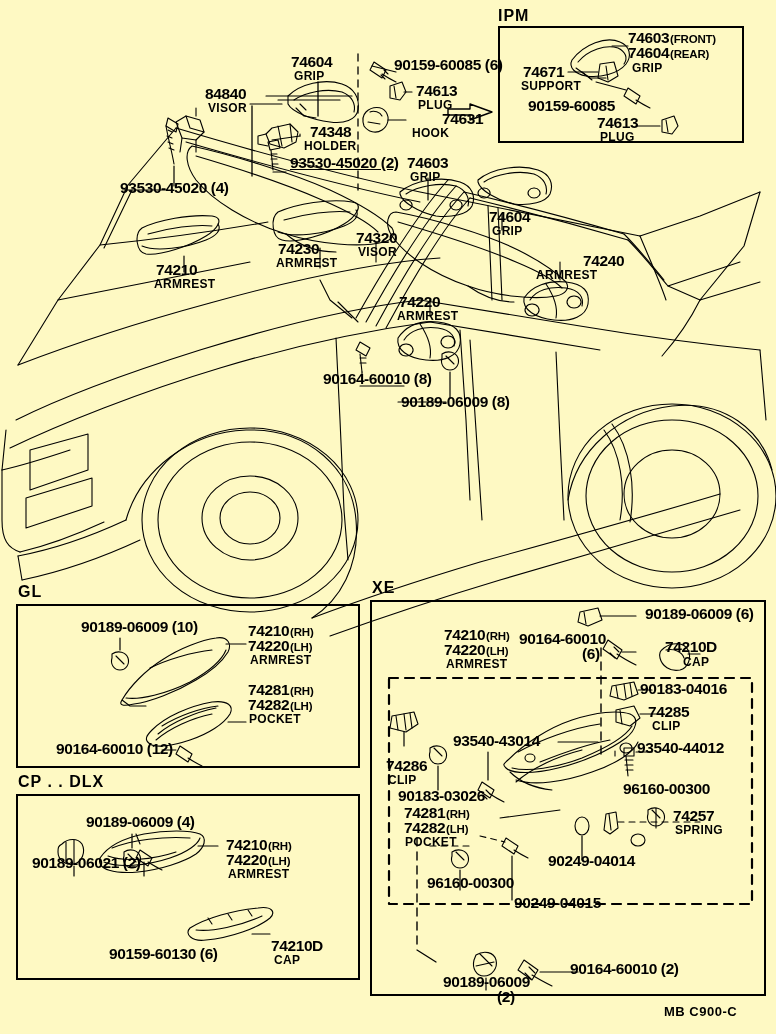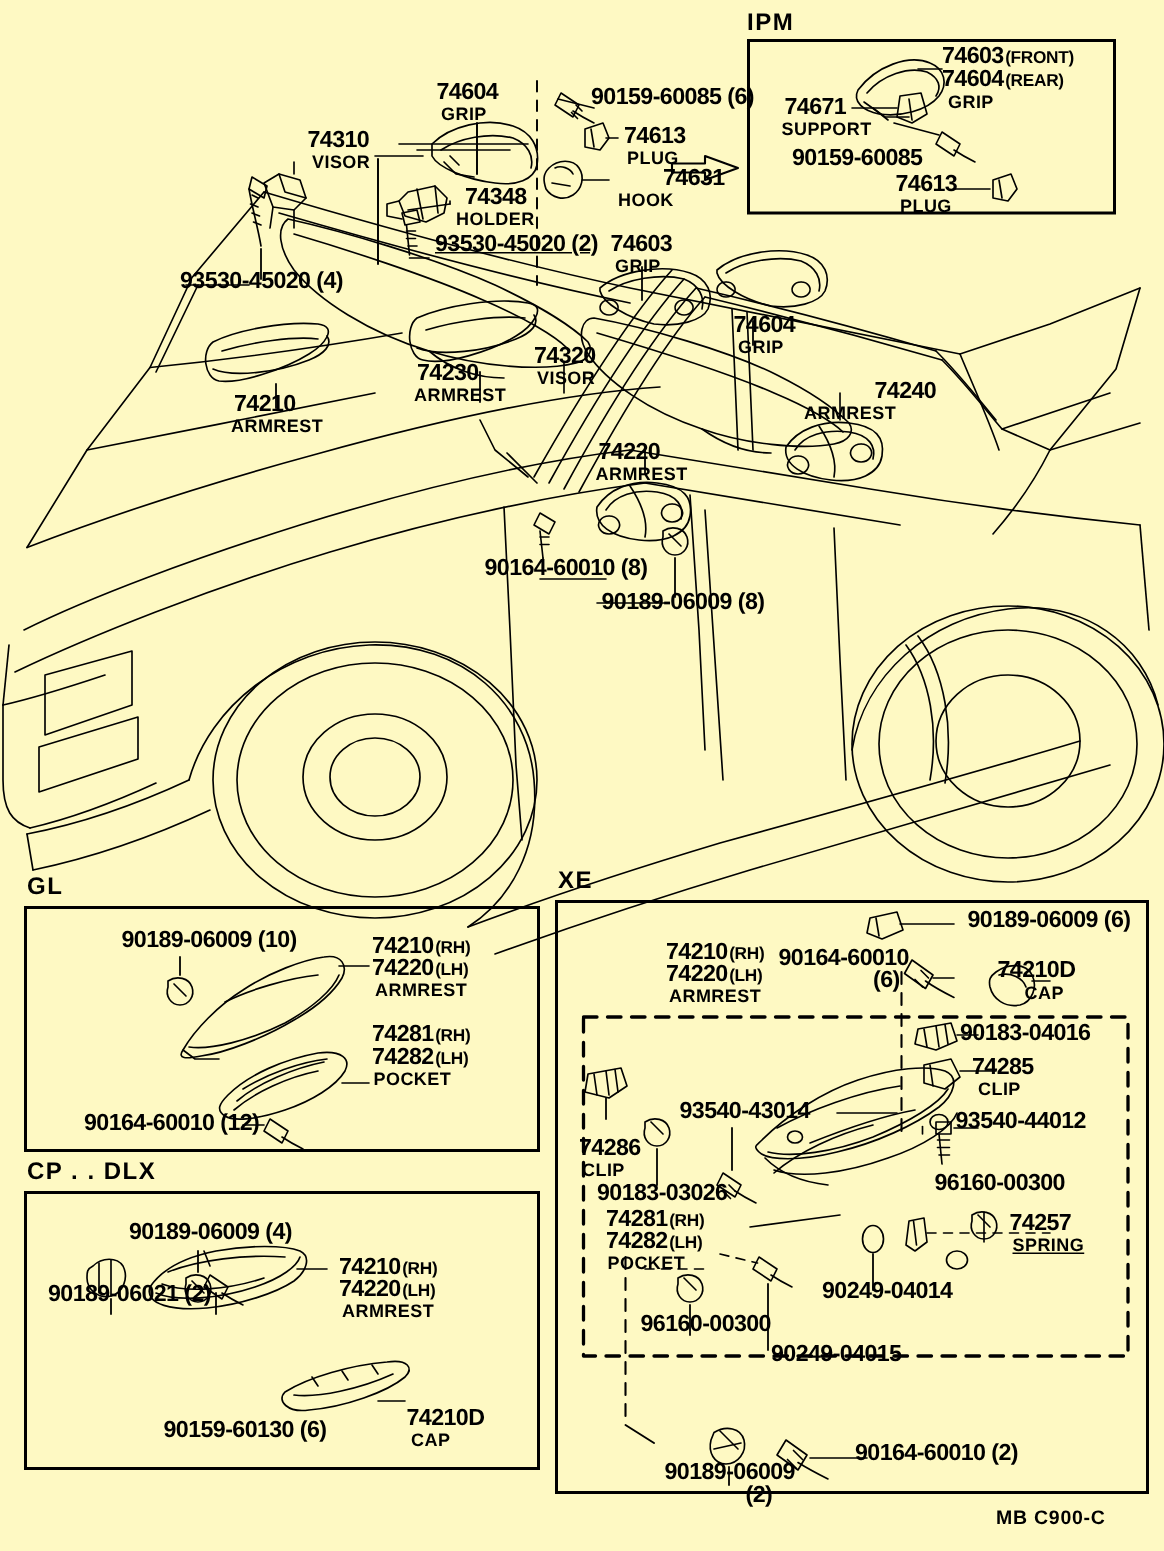--- a/index.html
+++ b/index.html
@@ -467,21 +467,21 @@
   <div class="lbl sub" style="left:600px; top:131px;">PLUG</div>
 
   <div class="lbl num" style="left:291px; top:56px;">74604</div>
   <div class="lbl sub" style="left:294px; top:70px;">GRIP</div>
 
   <div class="lbl num" style="left:394px; top:59px;">90159-60085 (6)</div>
 
   <div class="lbl num" style="left:416px; top:85px;">74613</div>
   <div class="lbl sub" style="left:418px; top:99px;">PLUG</div>
 
-  <div class="lbl num" style="left:205px; top:88px;">74310</div>
+  <div class="lbl num" style="left:205px; top:88px;">84840</div>
   <div class="lbl sub" style="left:208px; top:102px;">VISOR</div>
 
   <div class="lbl num" style="left:310px; top:126px;">74348</div>
   <div class="lbl sub" style="left:304px; top:140px;">HOLDER</div>
 
   <div class="lbl num" style="left:409px; top:113px;margin-left:33px;">74631</div>
   <div class="lbl sub" style="left:412px; top:127px;">HOOK</div>
 
   <div class="lbl num" style="left:290px; top:157px;text-decoration:underline;">93530-45020 (2)</div>
 
@@ -613,21 +613,21 @@
     <span class="row">
         <span class="n">74282</span>
         <span class="s">(LH)</span>
       </span>
   </div>
   <div class="lbl sub" style="left:405px; top:836px;">POCKET</div>
 
   <div class="lbl num" style="left:623px; top:783px;">96160-00300</div>
 
   <div class="lbl num" style="left:673px; top:810px;">74257</div>
-  <div class="lbl sub" style="left:675px; top:824px;text-decoration:underline;">SPRING</div>
+  <div class="lbl sub" style="left:675px; top:824px;">SPRING</div>
 
   <div class="lbl num" style="left:548px; top:855px;">90249-04014</div>
 
   <div class="lbl num" style="left:427px; top:877px;">96160-00300</div>
 
   <div class="lbl num" style="left:514px; top:897px;">90249-04015</div>
 
   <div class="lbl num" style="left:443px; top:976px;">90189-06009</div>
   <div class="lbl num" style="left:497px; top:991px;">(2)</div>
 

